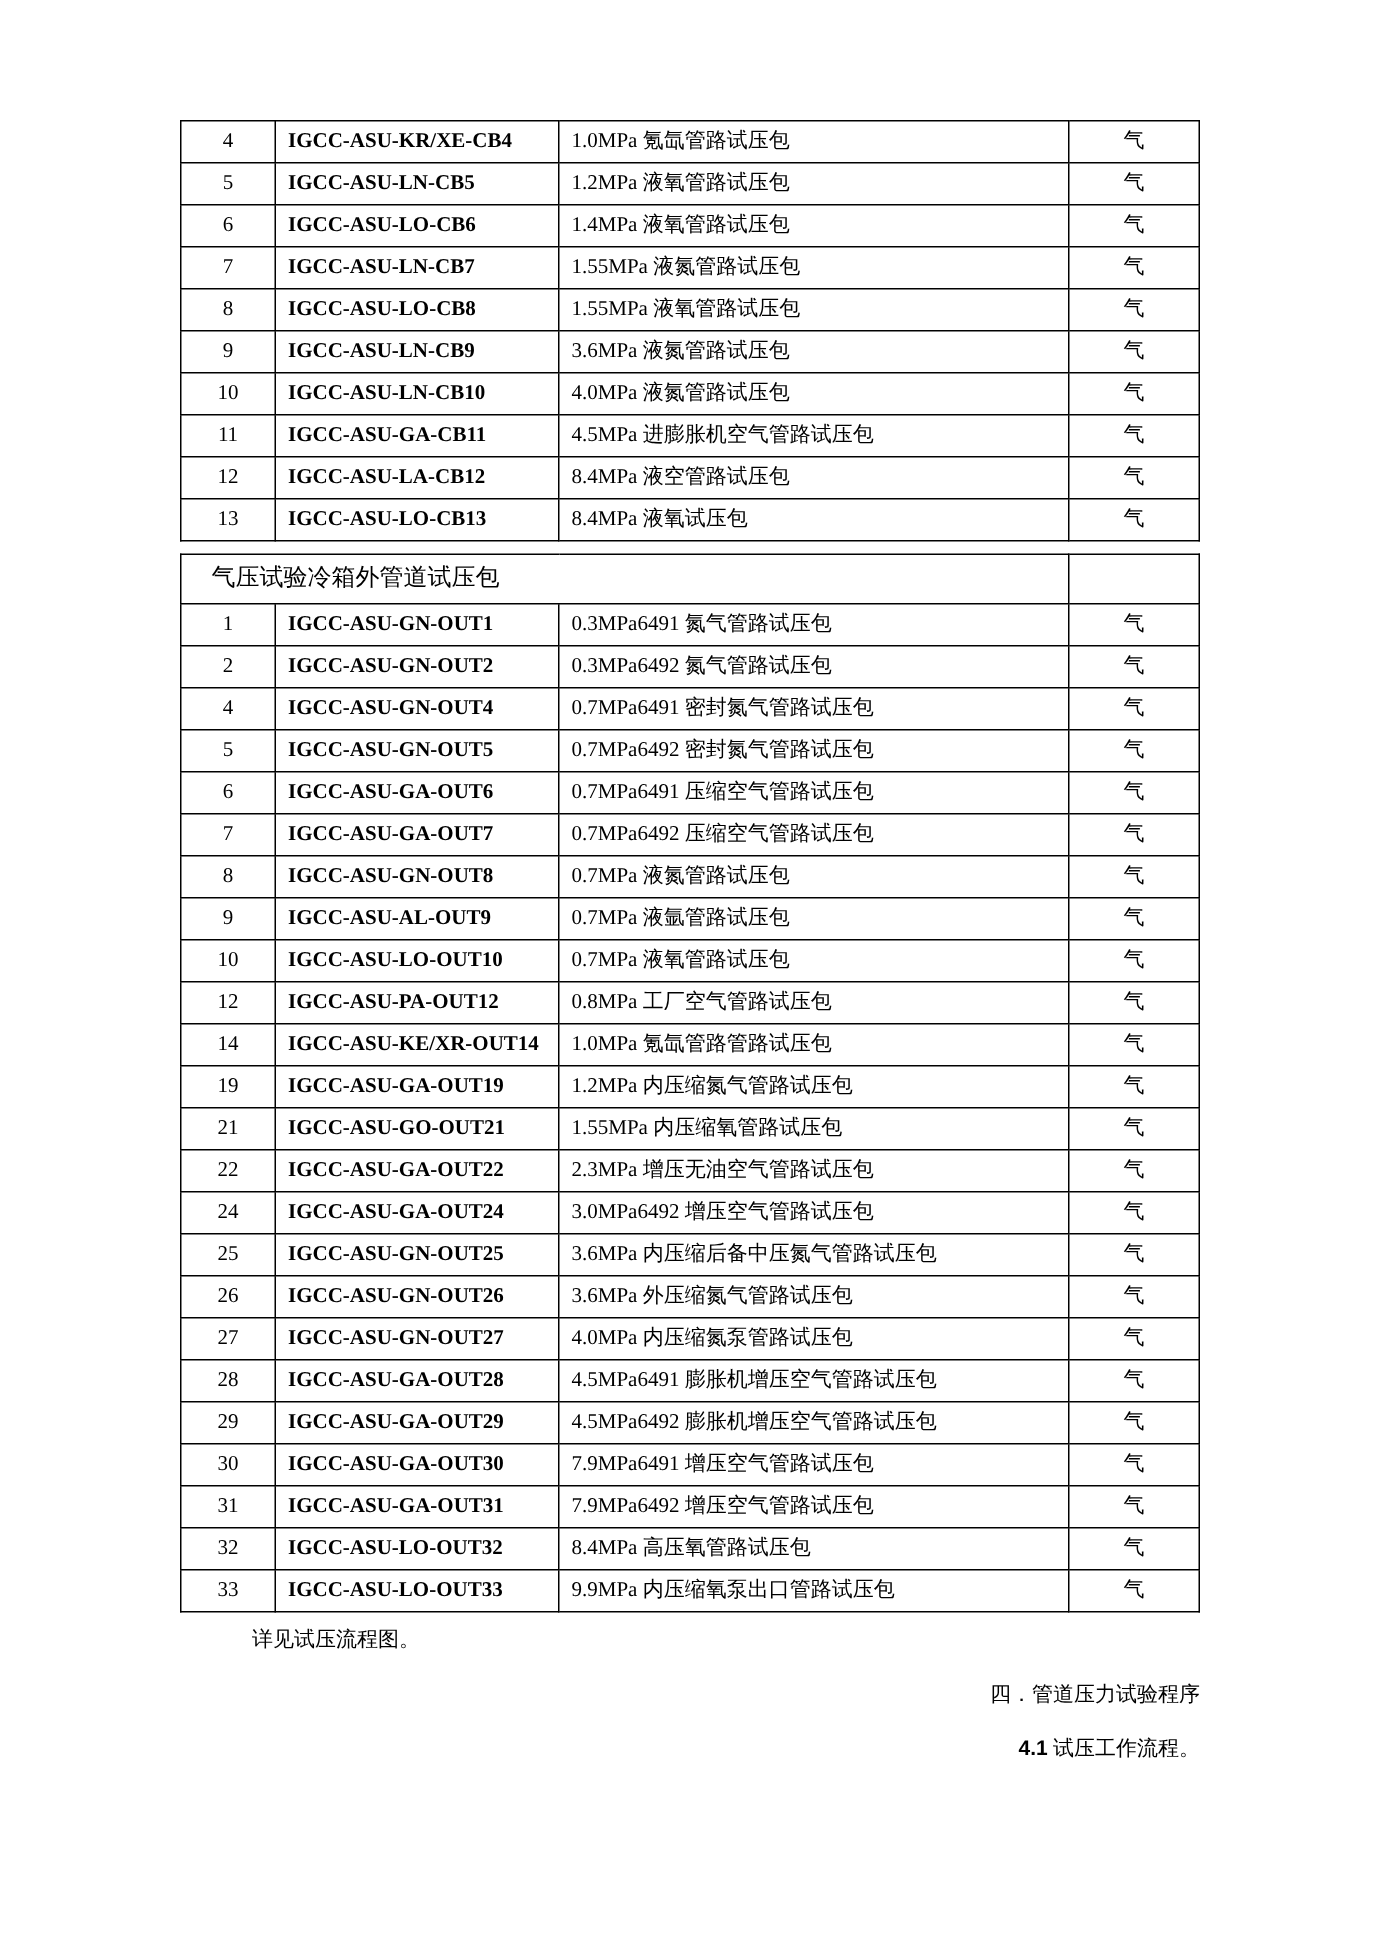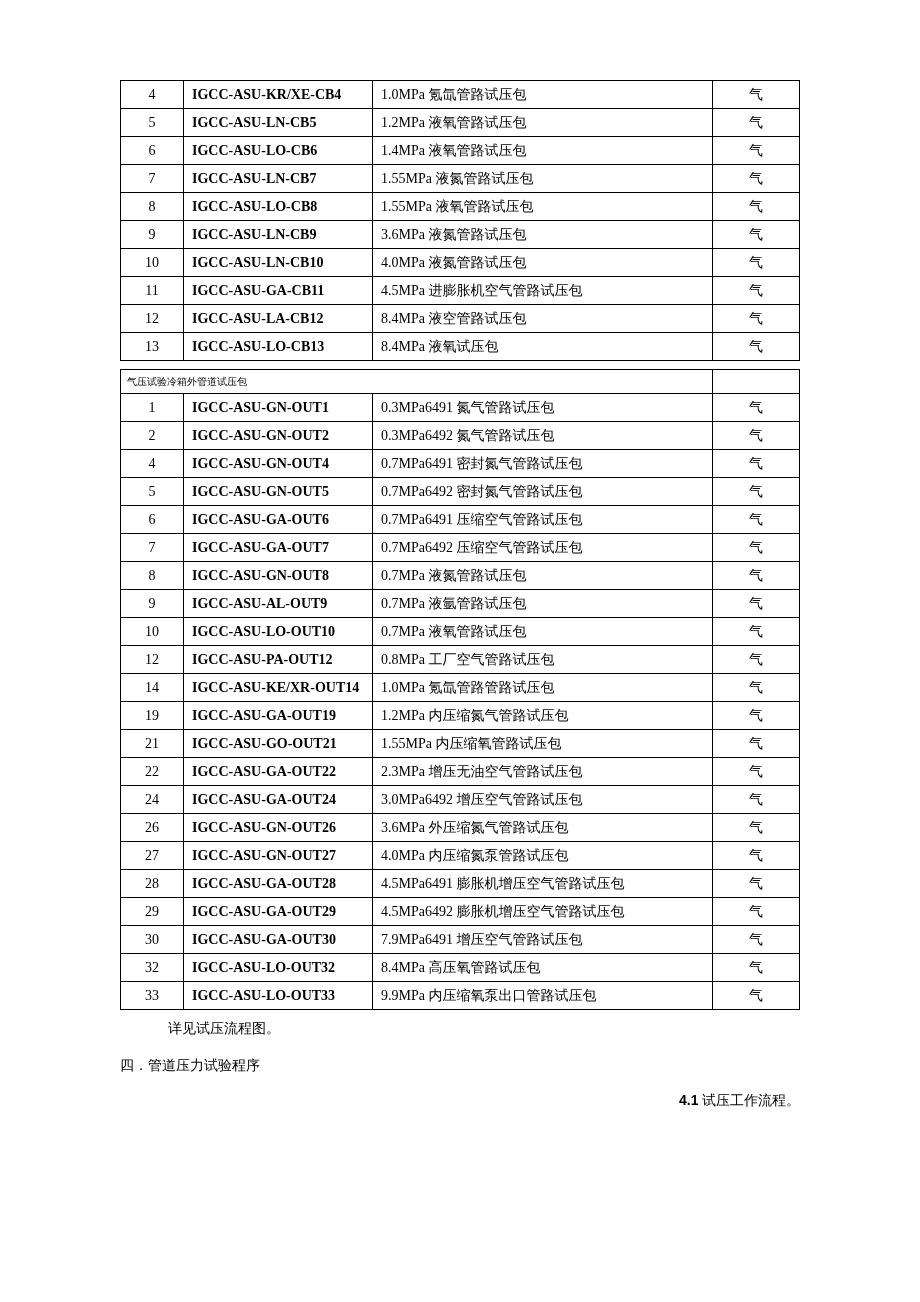--- a/index.html
+++ b/index.html
@@ -20,23 +20,23 @@
       border: 1px solid #000;
       padding: 3px 8px;
       text-align: left;
       font-size: 14px;
       font-weight: normal;
     }
     td.col1 { width: 46px; text-align: center; }
     td.col2 { width: 172px; font-weight: bold; }
     td.col3 { }
     td.col4 { width: 70px; text-align: center; }
-    td.section-header { font-size: 10px; padding: 4px 6px; }
+    td.section-header { font-size: 16px; padding: 4px 20px; }
     .after-text { margin-left: 48px; margin-top: 6px; margin-bottom: 16px; }
-    .section-title { margin-bottom: 14px; }
+    .section-title { margin-bottom: 14px; text-align: right; }
     .subsection { margin-left: 48px; text-align: right; }
     .bold { font-weight: bold; font-family: "SimHei","黑体",sans-serif; }
   </style>
 </head>
 <body>
 
 <table>
   <tbody id="t1body">
       <tr>
         <td class="col1">4</td>
@@ -191,20 +191,26 @@
         <td class="col3">2.3MPa 增压无油空气管路试压包</td>
         <td class="col4">气</td>
       </tr>
       <tr>
         <td class="col1">24</td>
         <td class="col2">IGCC-ASU-GA-OUT24</td>
         <td class="col3">3.0MPa6492 增压空气管路试压包</td>
         <td class="col4">气</td>
       </tr>
       <tr>
+        <td class="col1">25</td>
+        <td class="col2">IGCC-ASU-GN-OUT25</td>
+        <td class="col3">3.6MPa 内压缩后备中压氮气管路试压包</td>
+        <td class="col4">气</td>
+      </tr>
+      <tr>
         <td class="col1">26</td>
         <td class="col2">IGCC-ASU-GN-OUT26</td>
         <td class="col3">3.6MPa 外压缩氮气管路试压包</td>
         <td class="col4">气</td>
       </tr>
       <tr>
         <td class="col1">27</td>
         <td class="col2">IGCC-ASU-GN-OUT27</td>
         <td class="col3">4.0MPa 内压缩氮泵管路试压包</td>
         <td class="col4">气</td>
@@ -221,20 +227,26 @@
         <td class="col3">4.5MPa6492 膨胀机增压空气管路试压包</td>
         <td class="col4">气</td>
       </tr>
       <tr>
         <td class="col1">30</td>
         <td class="col2">IGCC-ASU-GA-OUT30</td>
         <td class="col3">7.9MPa6491 增压空气管路试压包</td>
         <td class="col4">气</td>
       </tr>
       <tr>
+        <td class="col1">31</td>
+        <td class="col2">IGCC-ASU-GA-OUT31</td>
+        <td class="col3">7.9MPa6492 增压空气管路试压包</td>
+        <td class="col4">气</td>
+      </tr>
+      <tr>
         <td class="col1">32</td>
         <td class="col2">IGCC-ASU-LO-OUT32</td>
         <td class="col3">8.4MPa 高压氧管路试压包</td>
         <td class="col4">气</td>
       </tr>
       <tr>
         <td class="col1">33</td>
         <td class="col2">IGCC-ASU-LO-OUT33</td>
         <td class="col3">9.9MPa 内压缩氧泵出口管路试压包</td>
         <td class="col4">气</td>

